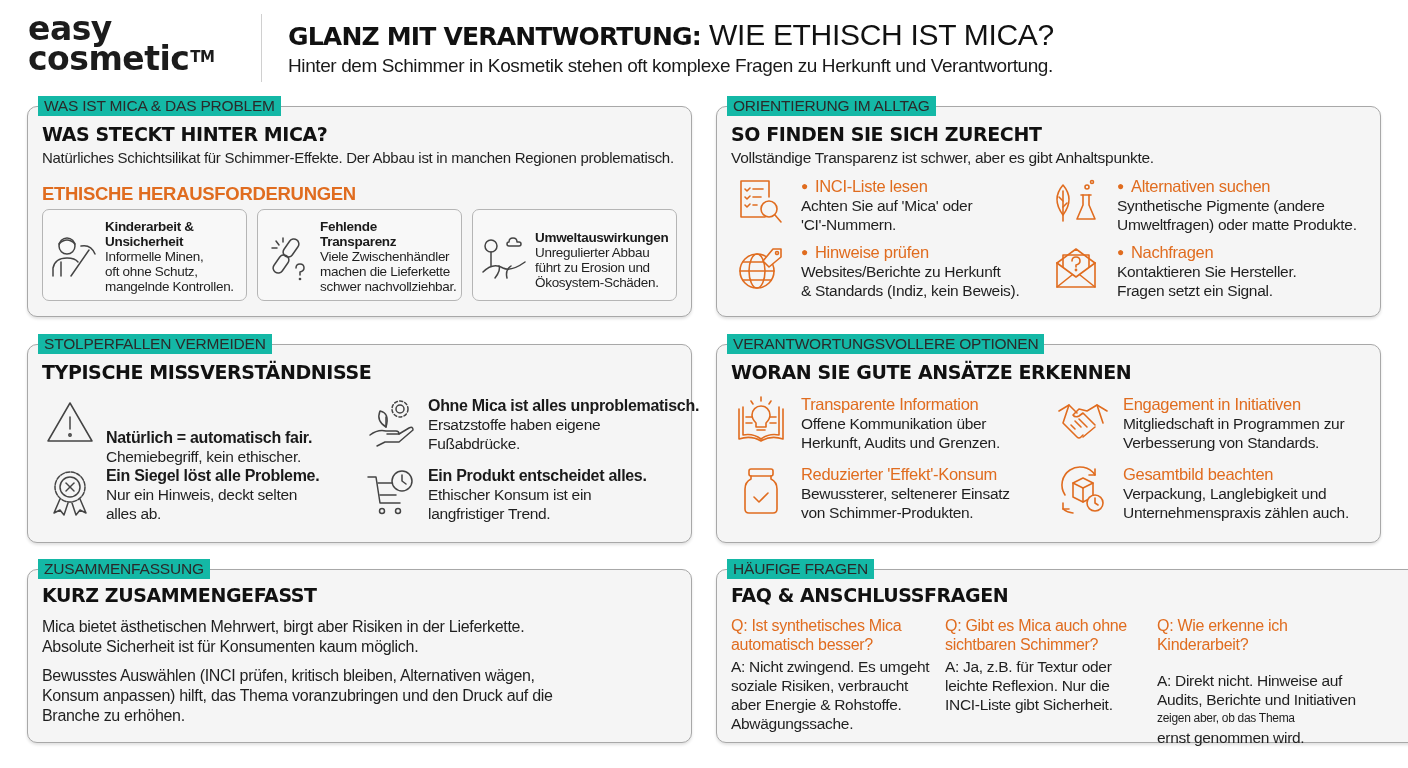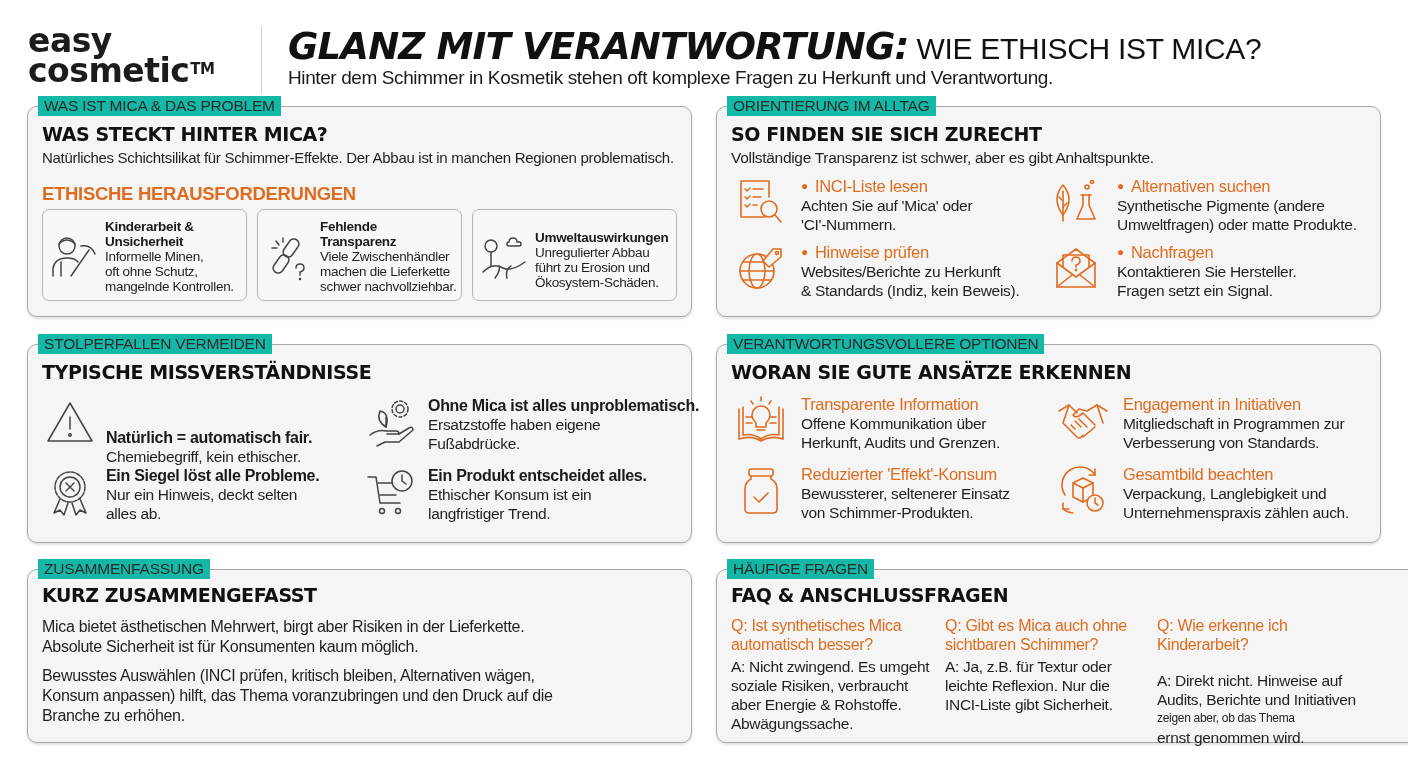--- a/index.html
+++ b/index.html
@@ -1,24 +1,24 @@
 <!DOCTYPE html>
 <html><head>
 <meta charset="utf-8">
 <style>
   * { box-sizing: border-box; margin: 0; padding: 0; }
   html, body { width: 1408px; height: 768px; background: #ffffff; overflow: hidden; }
   body { font-family: "Liberation Sans", sans-serif; color: #1a1a1a; position: relative; }
 
-  .header { position: absolute; left: 0; top: 12px; width: 1408px; height: 92px; }
+  .header { position: absolute; left: 0; top: 0; width: 1408px; height: 92px; }
   .logo { position: absolute; left: 28px; top: 14px; font-family: "DejaVu Sans", sans-serif; font-weight: bold; font-size: 33px; line-height: 30px; letter-spacing: -0.5px; color: #1c1c1c; }
   .logo .tm { font-size: 15px; vertical-align: top; position: relative; top: -2px; margin-left: 1px; }
   .vdivider { position: absolute; left: 261px; top: 14px; width: 1px; height: 68px; background: #d0d0d0; }
   .title { position: absolute; left: 288px; top: 18px; font-size: 30px; line-height: 34px; color: #111; letter-spacing: -0.3px; white-space: nowrap; }
-  .title b { font-family: "DejaVu Sans", sans-serif; font-weight: bold; font-size: 37px; letter-spacing: -0.8px; font-style: italic; }
+  .title b { font-family: "DejaVu Sans", sans-serif; font-weight: bold; font-size: 25px; letter-spacing: -0.8px; }
   .subtitle { position: absolute; left: 288px; top: 55px; font-size: 19px; color: #1a1a1a; white-space: nowrap; letter-spacing: -0.4px; }
 
   .card { position: absolute; border: 1.5px solid #a8a8a8; border-radius: 10px; background: #f5f5f5; box-shadow: 0 2px 3px rgba(0,0,0,0.12); }
   .card-label { position: absolute; left: 10px; top: -11px; background: #14b8a6; padding: 0 6px; font-size: 15.5px; color: #2a2a2a; white-space: nowrap; letter-spacing: -0.2px; line-height: 20px; }
   .card-heading { position: absolute; left: 14px; font-family: "DejaVu Sans", sans-serif; font-weight: bold; font-size: 19px; letter-spacing: -0.4px; color: #111; white-space: nowrap; }
   .card-desc { position: absolute; left: 14px; font-size: 15.5px; color: #1f1f1f; white-space: nowrap; letter-spacing: -0.3px; }
 
   .orange { color: #e06c1f; }
   .orange-head { font-weight: normal; color: #e06c1f; font-size: 16.5px; letter-spacing: -0.3px; white-space: nowrap; }
   .dark-head { font-weight: bold; color: #1a1a1a; font-size: 16px; letter-spacing: -0.3px; white-space: nowrap; }

